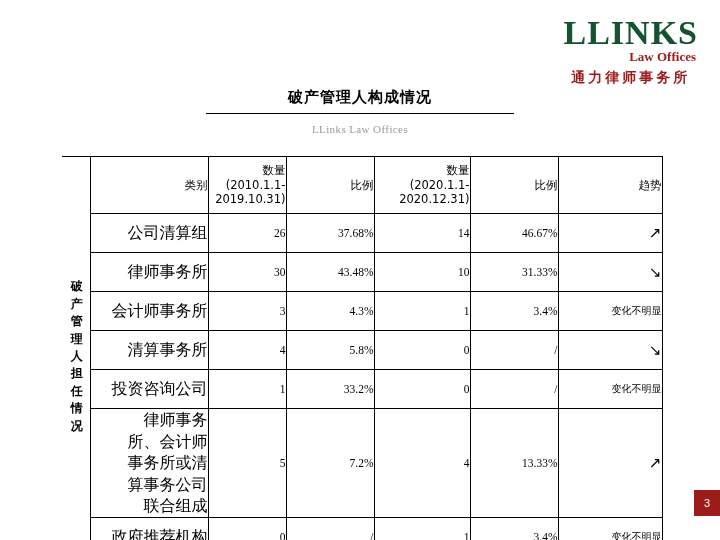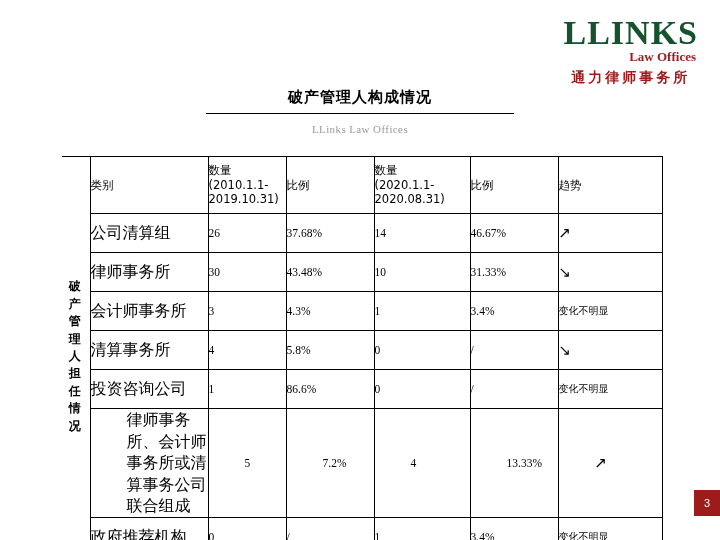--- a/index.html
+++ b/index.html
@@ -87,21 +87,21 @@
     left: 62px;
     width: 600px;
   }
   table.grid {
     border-collapse: collapse;
     table-layout: fixed;
     width: 600px;
   }
   table.grid td, table.grid th {
     border: 1px solid #000;
-    text-align: left;
+    text-align: right;
     vertical-align: middle;
     font-weight: normal;
     padding: 0;
   }
   
   .side-label {
     width: 28px;
     border: none !important;
     border-top: 1px solid #000 !important;
     position: relative;
@@ -194,21 +194,21 @@
         <td class="hdr">类别</td>
         <td class="hdr">
           <div>数量</div>
           <div>(2010.1.1-</div>
           <div>2019.10.31)</div>
         </td>
         <td class="hdr">比例</td>
         <td class="hdr">
           <div>数量</div>
           <div>(2020.1.1-</div>
-          <div>2020.08.31)</div>
+          <div>2020.12.31)</div>
         </td>
         <td class="hdr">比例</td>
         <td class="hdr">趋势</td>
       </tr>
 
       <tr class="body-row">
         <td class="c-cat">公司清算组</td>
         <td class="c-num">26</td>
         <td class="c-num">37.68%</td>
         <td class="c-num">14</td>
@@ -239,21 +239,21 @@
         <td class="c-num">4</td>
         <td class="c-num">5.8%</td>
         <td class="c-num">0</td>
         <td class="c-num">/</td>
         <td class="c-trend">↘</td>
       </tr>
 
       <tr class="body-row">
         <td class="c-cat">投资咨询公司</td>
         <td class="c-num">1</td>
-        <td class="c-num">86.6%</td>
+        <td class="c-num">33.2%</td>
         <td class="c-num">0</td>
         <td class="c-num">/</td>
         <td class="c-trend text">变化不明显</td>
       </tr>
 
       <tr class="tall-row">
         <td class="c-cat">律师事务所、会计师事务所或清算事务公司联合组成</td>
         <td class="c-num">5</td>
         <td class="c-num">7.2%</td>
         <td class="c-num">4</td>

